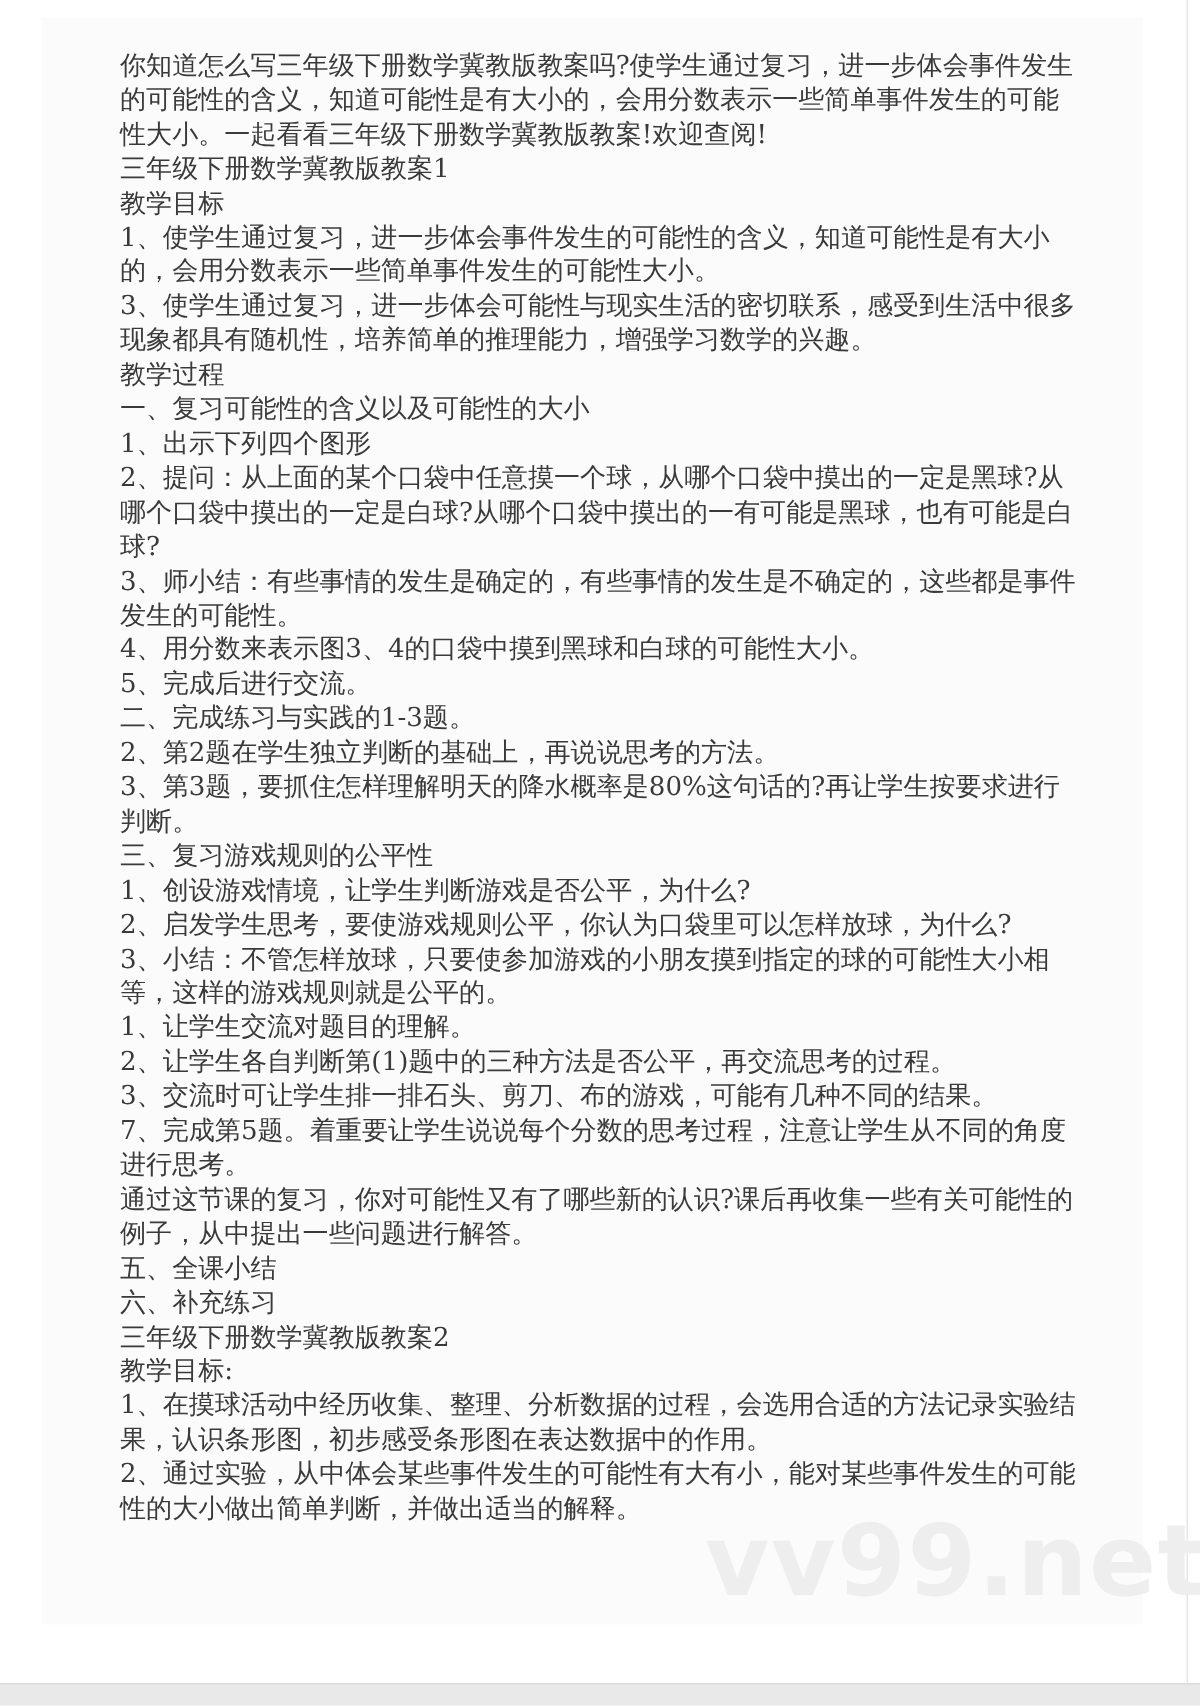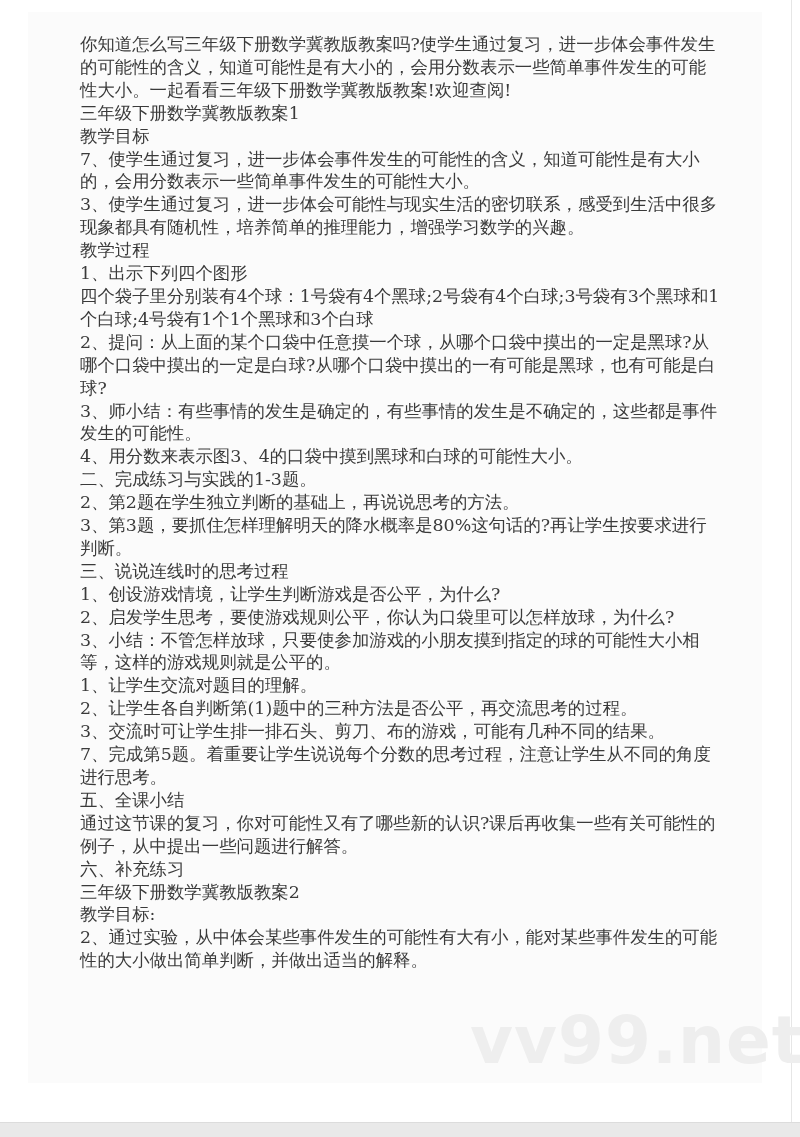--- a/index.html
+++ b/index.html
@@ -38,39 +38,41 @@
 <div class="panel"></div>
 <div class="right-rule"></div>
 <div class="bottom-strip"></div>
 
 <div class="watermark">vv99.net</div>
 
 <div class="content">
   <p>你知道怎么写三年级下册数学冀教版教案吗?使学生通过复习，进一步体会事件发生的可能性的含义，知道可能性是有大小的，会用分数表示一些简单事件发生的可能性大小。一起看看三年级下册数学冀教版教案!欢迎查阅!</p>
   <p>三年级下册数学冀教版教案1</p>
   <p>教学目标</p>
-  <p>7、使学生通过复习，进一步体会事件发生的可能性的含义，知道可能性是有大小的，会用分数表示一些简单事件发生的可能性大小。</p>
+  <p>1、使学生通过复习，进一步体会事件发生的可能性的含义，知道可能性是有大小的，会用分数表示一些简单事件发生的可能性大小。</p>
   <p>3、使学生通过复习，进一步体会可能性与现实生活的密切联系，感受到生活中很多现象都具有随机性，培养简单的推理能力，增强学习数学的兴趣。</p>
   <p>教学过程</p>
+  <p>一、复习可能性的含义以及可能性的大小</p>
   <p>1、出示下列四个图形</p>
-  <p>四个袋子里分别装有4个球：1号袋有4个黑球;2号袋有4个白球;3号袋有3个黑球和1个白球;4号袋有1个1个黑球和3个白球</p>
   <p>2、提问：从上面的某个口袋中任意摸一个球，从哪个口袋中摸出的一定是黑球?从哪个口袋中摸出的一定是白球?从哪个口袋中摸出的一有可能是黑球，也有可能是白球?</p>
   <p>3、师小结：有些事情的发生是确定的，有些事情的发生是不确定的，这些都是事件发生的可能性。</p>
   <p>4、用分数来表示图3、4的口袋中摸到黑球和白球的可能性大小。</p>
+  <p>5、完成后进行交流。</p>
   <p>二、完成练习与实践的1-3题。</p>
   <p>2、第2题在学生独立判断的基础上，再说说思考的方法。</p>
   <p>3、第3题，要抓住怎样理解明天的降水概率是80%这句话的?再让学生按要求进行判断。</p>
-  <p>三、说说连线时的思考过程</p>
+  <p>三、复习游戏规则的公平性</p>
   <p>1、创设游戏情境，让学生判断游戏是否公平，为什么?</p>
   <p>2、启发学生思考，要使游戏规则公平，你认为口袋里可以怎样放球，为什么?</p>
   <p>3、小结：不管怎样放球，只要使参加游戏的小朋友摸到指定的球的可能性大小相等，这样的游戏规则就是公平的。</p>
   <p>1、让学生交流对题目的理解。</p>
   <p>2、让学生各自判断第(1)题中的三种方法是否公平，再交流思考的过程。</p>
   <p>3、交流时可让学生排一排石头、剪刀、布的游戏，可能有几种不同的结果。</p>
   <p>7、完成第5题。着重要让学生说说每个分数的思考过程，注意让学生从不同的角度进行思考。</p>
+  <p>通过这节课的复习，你对可能性又有了哪些新的认识?课后再收集一些有关可能性的例子，从中提出一些问题进行解答。</p>
   <p>五、全课小结</p>
-  <p>通过这节课的复习，你对可能性又有了哪些新的认识?课后再收集一些有关可能性的例子，从中提出一些问题进行解答。</p>
   <p>六、补充练习</p>
   <p>三年级下册数学冀教版教案2</p>
   <p>教学目标:</p>
+  <p>1、在摸球活动中经历收集、整理、分析数据的过程，会选用合适的方法记录实验结果，认识条形图，初步感受条形图在表达数据中的作用。</p>
   <p>2、通过实验，从中体会某些事件发生的可能性有大有小，能对某些事件发生的可能性的大小做出简单判断，并做出适当的解释。</p>
 
 </div>
 
 </body></html>

